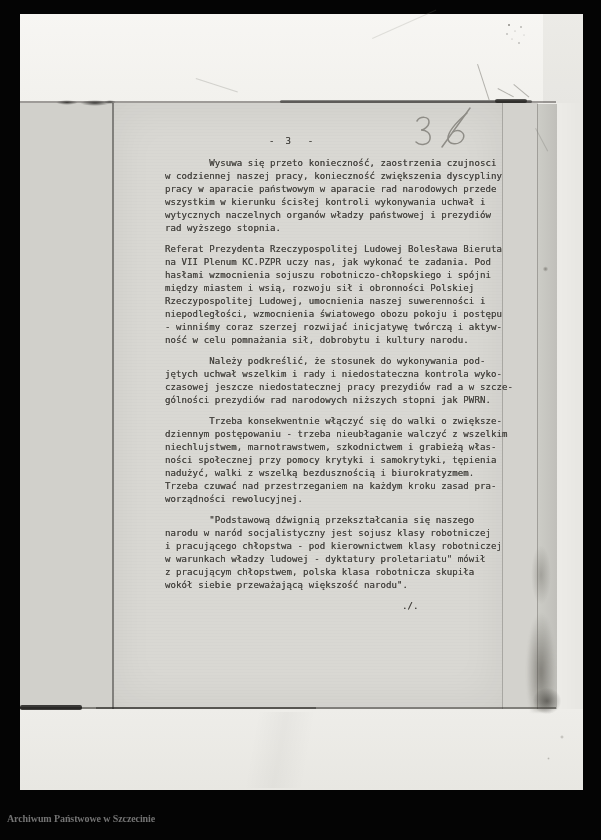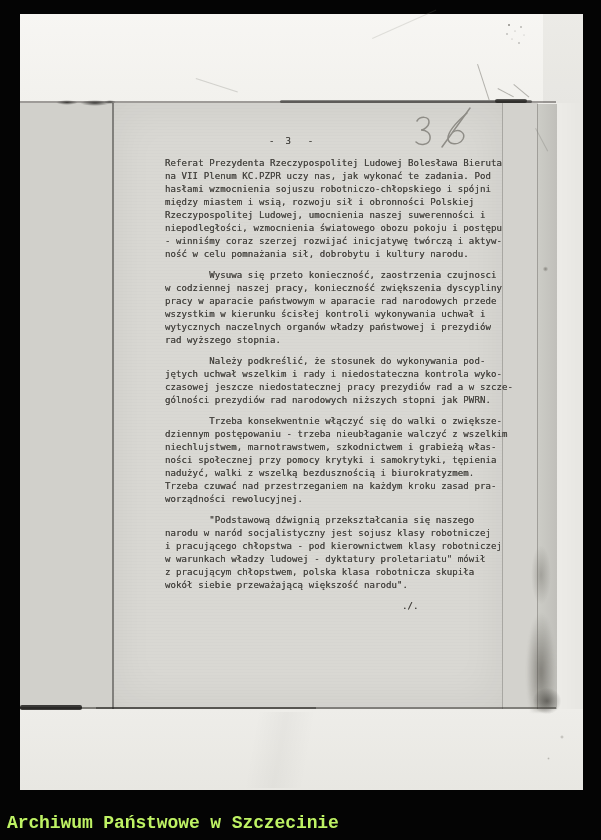--- a/index.html
+++ b/index.html
@@ -57,22 +57,22 @@
          text-shadow:0 0 .6px rgba(70,66,60,.85);}
   .pg-header{margin:0 0 9px 104px;white-space:pre;letter-spacing:.05px;}
   .para{margin-bottom:8px;}
   .tline{white-space:pre;height:13px;}
   .end-mark{margin-top:0;padding-left:237px;white-space:pre;}
 
   
   .pencil-svg{position:absolute;left:405px;top:105px;}
 
   
-  .caption{position:absolute;left:7px;top:813px;font-family:Liberation Mono, monospace;
-           font-weight:bold;font-size:18px;letter-spacing:-.1px;color:#bef264;}
+  .caption{position:absolute;left:7px;top:813px;font-family:Liberation Serif, serif;
+           font-weight:bold;font-size:10px;letter-spacing:-.1px;color:#737373;}
 </style>
 </head>
 <body>
 
 <div id="photo">
 
   <div class="under-sheet"></div>
   <div class="top-band"></div>
   <div class="top-band-shade"></div>
   <div class="bottom-band"></div>
@@ -103,36 +103,36 @@
   <div class="scr s2"></div>
   <div class="scr s3"></div>
   <div class="scr s4"></div>
   <div class="scr s5"></div>
   <div class="scr s6"></div>
 
   <div class="typed">
     <div class="pg-header">-  3   -</div>
     <div>
         <div class="para">
+          <div class="tline">        Wysuwa się przeto konieczność, zaostrzenia czujnosci</div>
+          <div class="tline">w codziennej naszej pracy, konieczność zwiększenia dyscypliny</div>
+          <div class="tline">pracy w aparacie państwowym w aparacie rad narodowych przede</div>
+          <div class="tline">wszystkim w kierunku ścisłej kontroli wykonywania uchwał i</div>
+          <div class="tline">wytycznych naczelnych organów władzy państwowej i prezydiów</div>
+          <div class="tline">rad wyższego stopnia.</div>
+        </div>
+        <div class="para">
           <div class="tline">Referat Prezydenta Rzeczypospolitej Ludowej Bolesława Bieruta</div>
           <div class="tline">na VII Plenum KC.PZPR uczy nas, jak wykonać te zadania. Pod</div>
           <div class="tline">hasłami wzmocnienia sojuszu robotniczo-chłopskiego i spójni</div>
           <div class="tline">między miastem i wsią, rozwoju sił i obronności Polskiej</div>
           <div class="tline">Rzeczypospolitej Ludowej, umocnienia naszej suwerenności i</div>
           <div class="tline">niepodległości, wzmocnienia światowego obozu pokoju i postępu</div>
           <div class="tline">- winniśmy coraz szerzej rozwijać inicjatywę twórczą i aktyw-</div>
           <div class="tline">ność w celu pomnażania sił, dobrobytu i kultury narodu.</div>
-        </div>
-        <div class="para">
-          <div class="tline">        Wysuwa się przeto konieczność, zaostrzenia czujnosci</div>
-          <div class="tline">w codziennej naszej pracy, konieczność zwiększenia dyscypliny</div>
-          <div class="tline">pracy w aparacie państwowym w aparacie rad narodowych przede</div>
-          <div class="tline">wszystkim w kierunku ścisłej kontroli wykonywania uchwał i</div>
-          <div class="tline">wytycznych naczelnych organów władzy państwowej i prezydiów</div>
-          <div class="tline">rad wyższego stopnia.</div>
         </div>
         <div class="para">
           <div class="tline">        Należy podkreślić, że stosunek do wykonywania pod-</div>
           <div class="tline">jętych uchwał wszelkim i rady i niedostateczna kontrola wyko-</div>
           <div class="tline">czasowej jeszcze niedostatecznej pracy prezydiów rad a w szcze-</div>
           <div class="tline">gólności prezydiów rad narodowych niższych stopni jak PWRN.</div>
         </div>
         <div class="para">
           <div class="tline">        Trzeba konsekwentnie włączyć się do walki o zwiększe-</div>
           <div class="tline">dziennym postępowaniu - trzeba nieubłaganie walczyć z wszelkim</div>

